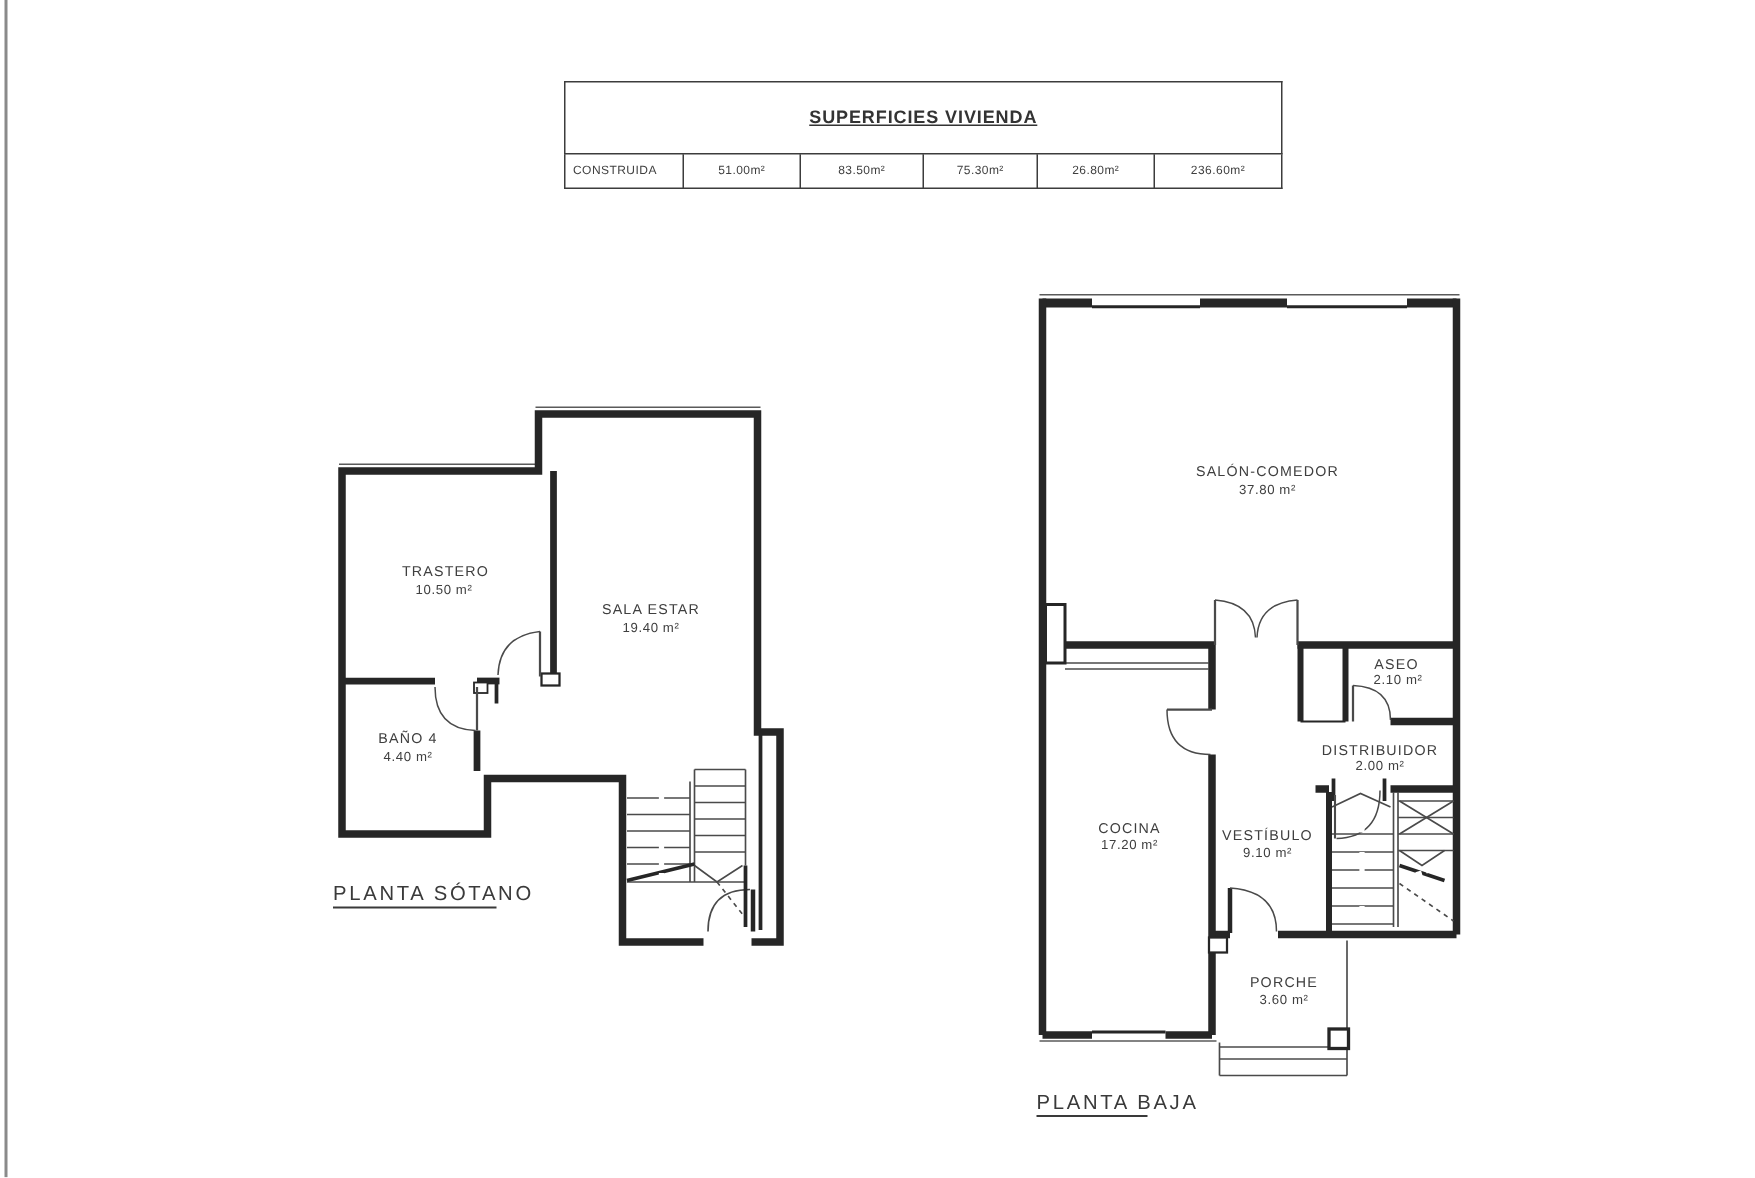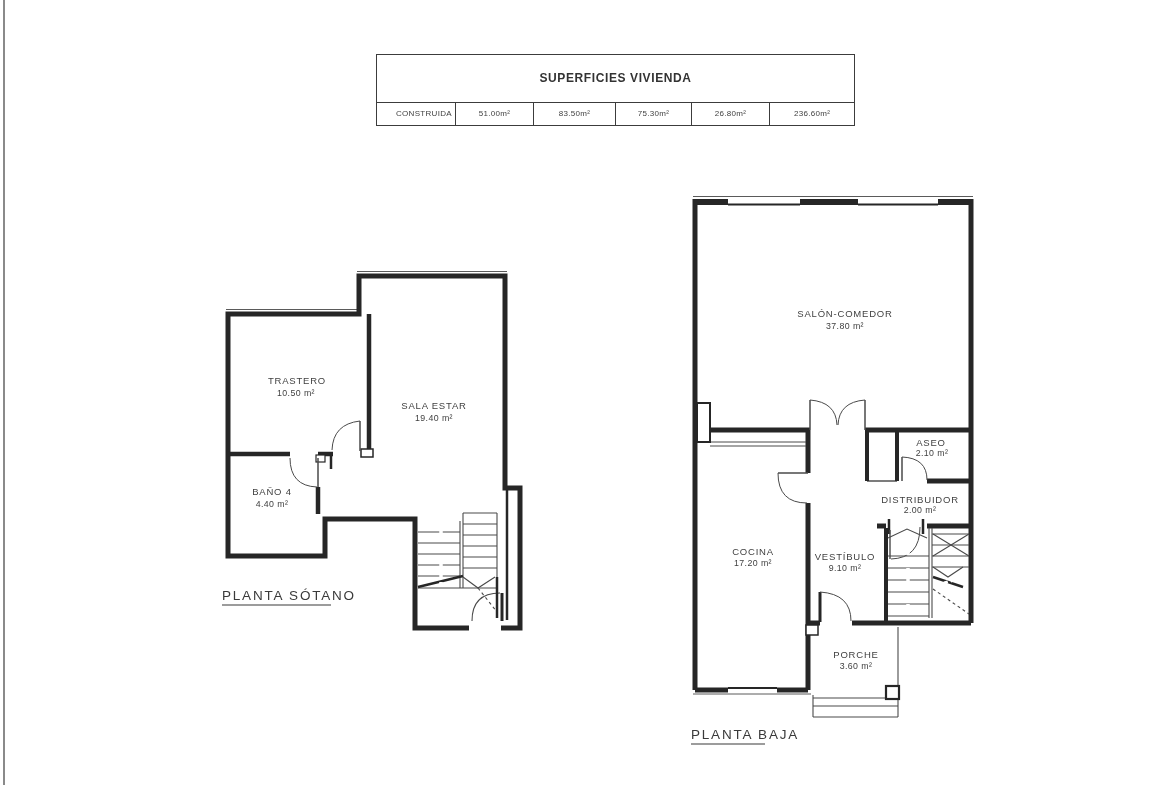--- a/index.html
+++ b/index.html
@@ -13,25 +13,25 @@
   table.areas{
     position:absolute;left:376px;top:54px;width:478px;height:72px;
     border-collapse:collapse;table-layout:fixed;
     color:#3f3f3f;
   }
   table.areas td{
     border:1px solid #3c3c3c;text-align:center;vertical-align:middle;
     font-size:8px;letter-spacing:.3px;padding:0;overflow:hidden;white-space:nowrap;
   }
   table.areas tr.t-title td{
-    height:28px;font-size:12px;font-weight:bold;letter-spacing:.6px;color:#333;
+    height:28px;font-size:12px;font-weight:bold;letter-spacing:.6px;color:#333;text-decoration:underline;
   }
   table.areas tr.t-head td{height:18px;}
   table.areas tr.t-row td{height:13px;}
-  table.areas td.lbl{text-align:left;padding-left:19px;}
+  table.areas td.lbl{text-align:left;padding-left:5px;}
   svg.plans{position:absolute;left:0;top:0;}
   svg .room-name{font-size:9.5px;letter-spacing:.8px;fill:#3f3f3f;text-anchor:middle;}
   svg .room-area{font-size:8.8px;letter-spacing:.4px;fill:#3f3f3f;text-anchor:middle;}
   svg .plan-title{font-size:13.5px;letter-spacing:1.8px;fill:#3a3a3a;}
 </style>
 </head>
 <body>
 
 <div class="page">
 

